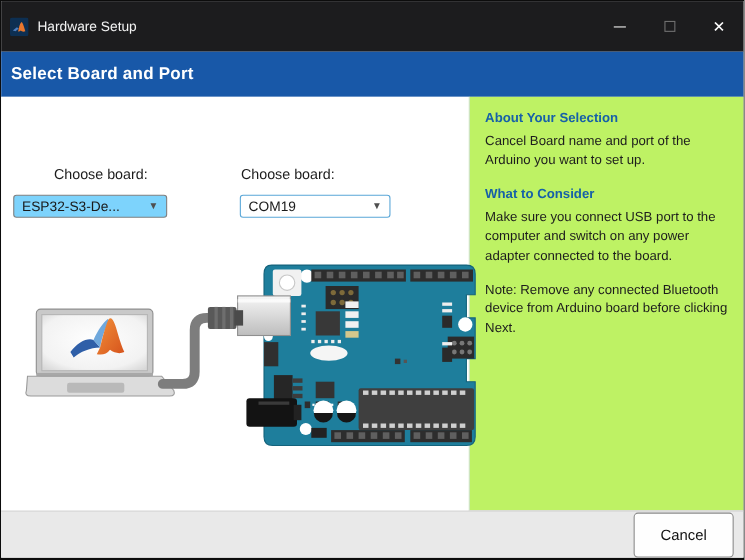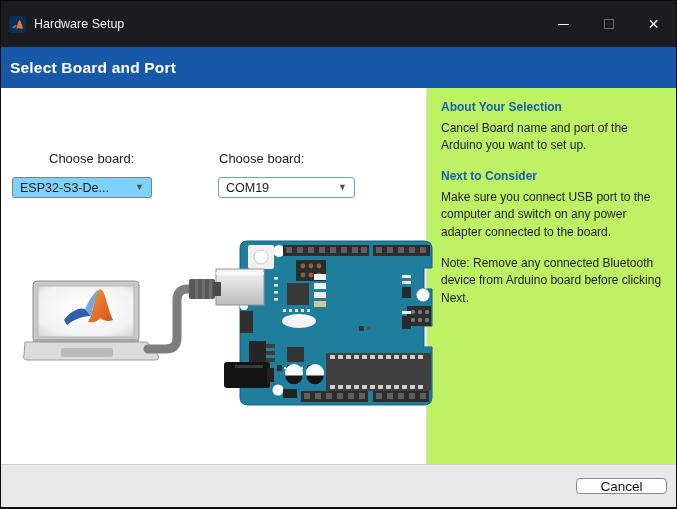--- a/index.html
+++ b/index.html
@@ -51,21 +51,21 @@
     padding:12px 12px 0 14px; overflow:hidden;
   }
   .sb-heading { color:#1660a8; font-size:12px; font-weight:bold; margin-bottom:6px; }
   .sb-body { color:#1d1d1d; font-size:12px; line-height:1.45; margin-bottom:14px; }
   
   .footer {
     height:43px; flex:0 0 auto; background:#e9e9e9; border-top:1px solid #cfcfcf;
     display:flex; align-items:center; justify-content:flex-end; gap:18px; padding-right:9px;
   }
   .btn {
-    width:91px; height:16px; background:#fefefe; border:1px solid #8c8c8c;
+    width:91px; height:41px; background:#fefefe; border:1px solid #8c8c8c;
     border-radius:4px; font-size:13.5px; color:#111; font-family:"Liberation Sans", sans-serif;
     display:flex; align-items:center; justify-content:center; cursor:default;
   }
 </style>
 </head>
 <body>
 
 <div class="window">
 
   <div class="titlebar">
@@ -287,21 +287,21 @@
           <rect x="191" y="56" width="3" height="20" fill="#6e6e6e"></rect>
           <rect x="198" y="56" width="3" height="20" fill="#6e6e6e"></rect>
           <rect x="202" y="59" width="8" height="14" fill="#4a4a4a"></rect>
         </g>
       </svg>
     </div>
 
     <div class="sidebar">
       <div class="sb-heading">About Your Selection</div>
       <div class="sb-body">Cancel Board name and port of the Arduino you want to set up.</div>
-      <div class="sb-heading">Next to Consider</div>
+      <div class="sb-heading">What to Consider</div>
       <div class="sb-body">Make sure you connect USB port to the computer and switch on any power adapter connected to the board.</div>
       <div class="sb-body">Note: Remove any connected Bluetooth device from Arduino board before clicking Next.</div>
     </div>
   </div>
 
   <div class="footer">
     <button class="btn">Cancel</button>
   </div>
 
 </div>

